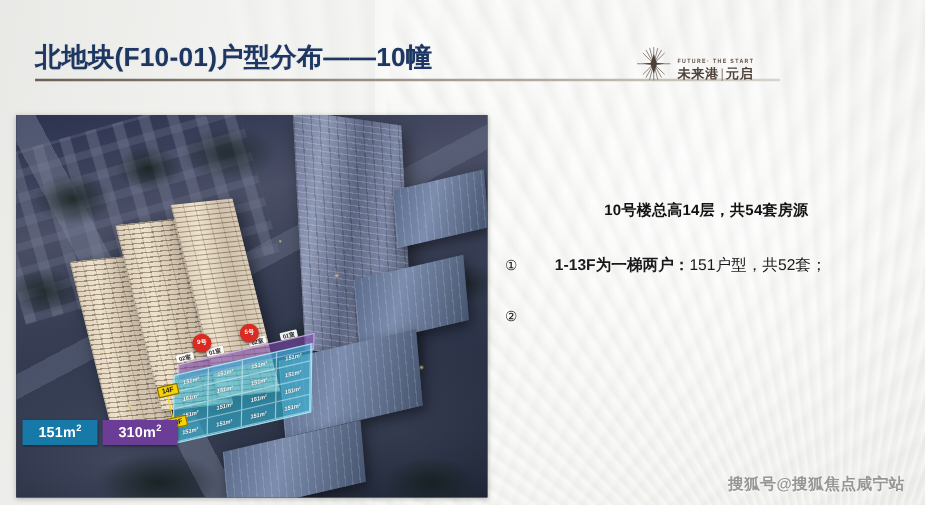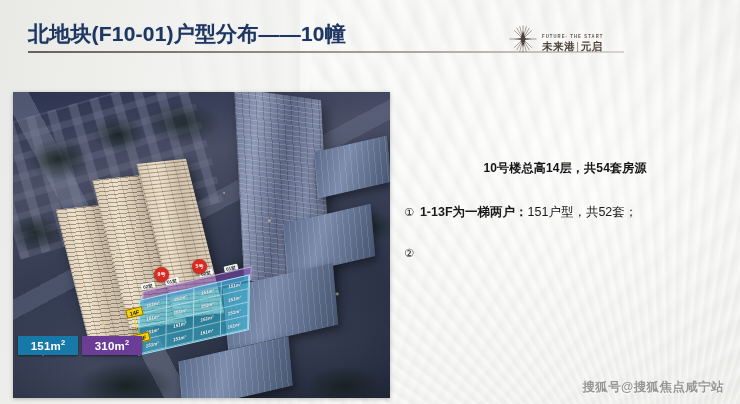--- a/index.html
+++ b/index.html
@@ -54,21 +54,21 @@
   .leftwash {
     position:absolute; left:0; top:0; width:300px; height:404px;
     background: linear-gradient(100deg,#e7e7e4 0%, #f2f2f0 60%, #efefed 100%);
     opacity:.75;
     pointer-events:none;
   }
 
   
   .header {
     position: absolute;
-    left: 0; top: 4px; width: 628px; height: 62px;
+    left: 0; top: 16px; width: 628px; height: 62px;
   }
   .page-title {
     position: absolute;
     left: 28px; top: 16px;
     font-size: 21px;
     font-weight: 700;
     letter-spacing: 0.2px;
     color: #1d3662;
     white-space: nowrap;
     text-shadow: 0 0 1px rgba(29,54,98,0.25);
@@ -367,21 +367,21 @@
     display: flex; align-items: baseline; gap: 6px;
     font-size: 12.5px;
     color: #1a1a1a;
     white-space: nowrap;
   }
   .info-num {
     font-size: 11px;
     color: #1a1a1a;
     flex: none;
   }
-  .info-strong { font-weight: 700; }
+  .info-strong { font-weight: 700; margin-left: 24px; }
   .info-rest { font-weight: 400; text-align: right; }
 
   
   .watermark {
     position: absolute;
     right: 16px; bottom: 8px;
     font-size: 12.5px;
     font-weight: 700;
     color: #8f8f8f;
     letter-spacing: 0.4px;

